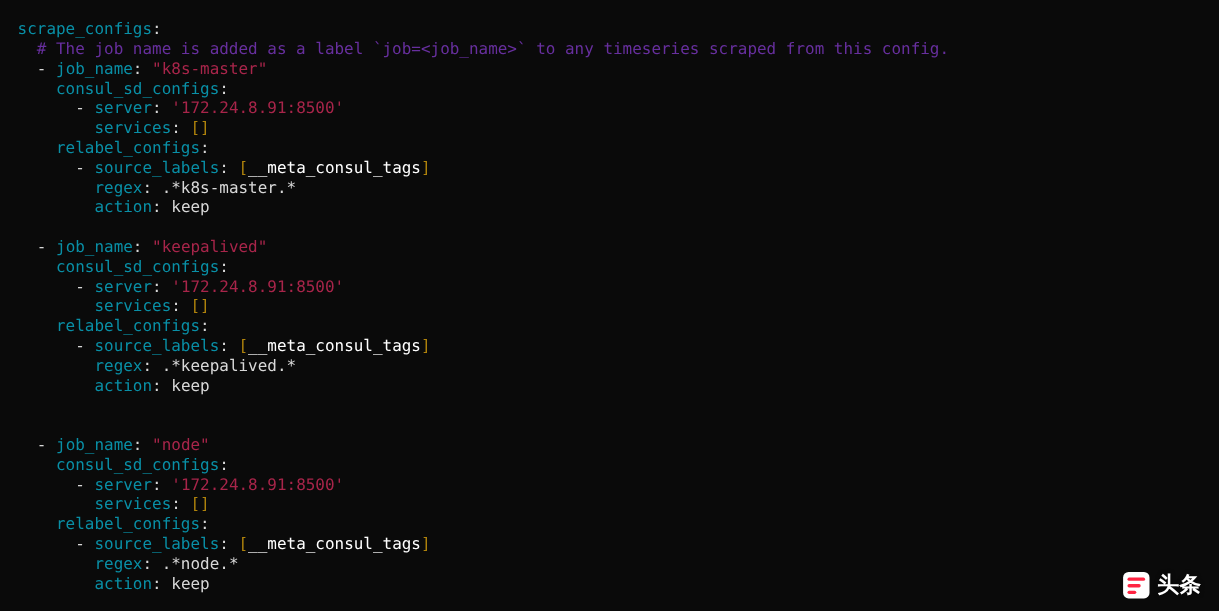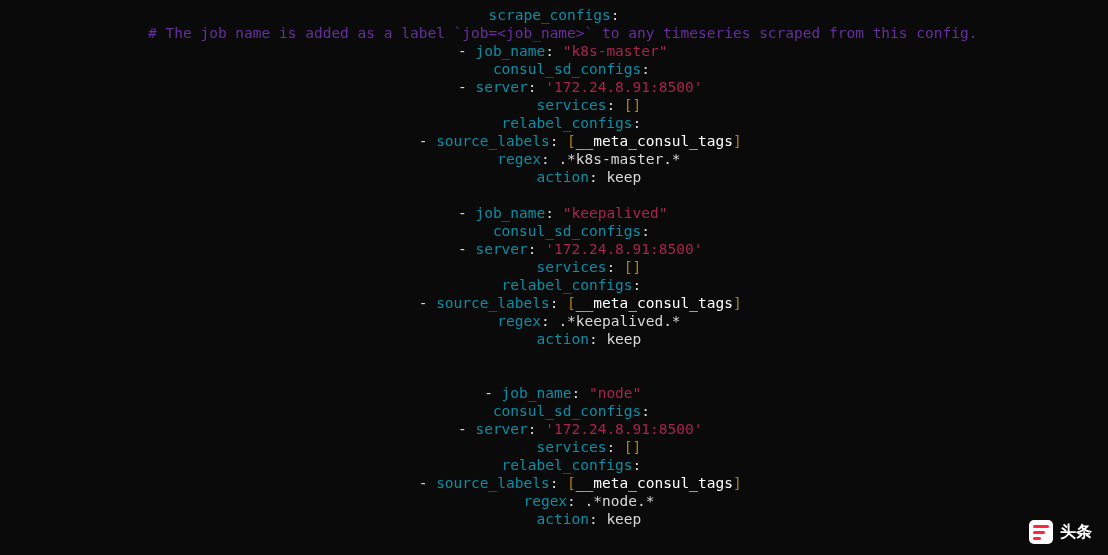--- a/index.html
+++ b/index.html
@@ -4,49 +4,48 @@
 <style>
   html, body {
     margin: 0;
     padding: 0;
     width: 1108px;
     height: 555px;
     background: #0a0a0a;
     overflow: hidden;
   }
   pre.code {
-    margin: 0;
+    margin: 12px;
     padding: 6px 4px;
     font-family: "DejaVu Sans Mono", Menlo, Consolas, "Courier New", monospace;
     font-size: 14.5px;
     line-height: 18px;
     color: #d8d8d8;
     white-space: pre;
-    text-align: center;
   }
   .key      { color: #098fa6; }   
   .punct    { color: #d8d8d8; }
   .str-d    { color: #a8254a; }   
   .str-s    { color: #a8254a; }   
   .comment  { color: #672f9e; }   
   .bracket  { color: #b0830c; }   
   .plain    { color: #d8d8d8; }
   .bright   { color: #ffffff; }
 
   .watermark {
     position: absolute;
     right: 16px;
     bottom: 10px;
     display: flex;
     align-items: center;
     gap: 6px;
     font-family: "PingFang SC", "Microsoft YaHei", sans-serif;
     color: #ffffff;
     font-weight: 600;
-    font-size: 16px;
+    font-size: 20px;
     text-shadow: 0 0 4px rgba(0,0,0,0.8);
   }
   .watermark svg { display: block; }
 </style>
 </head>
 <body>
 
 <pre class="code"><span class="key">scrape_configs</span><span class="punct">:</span>
   <span class="comment"># The job name is added as a label `job=&lt;job_name&gt;` to any timeseries scraped from this config.</span>
   <span class="punct">- </span><span class="key">job_name</span><span class="punct">: </span><span class="str-d">"k8s-master"</span>

